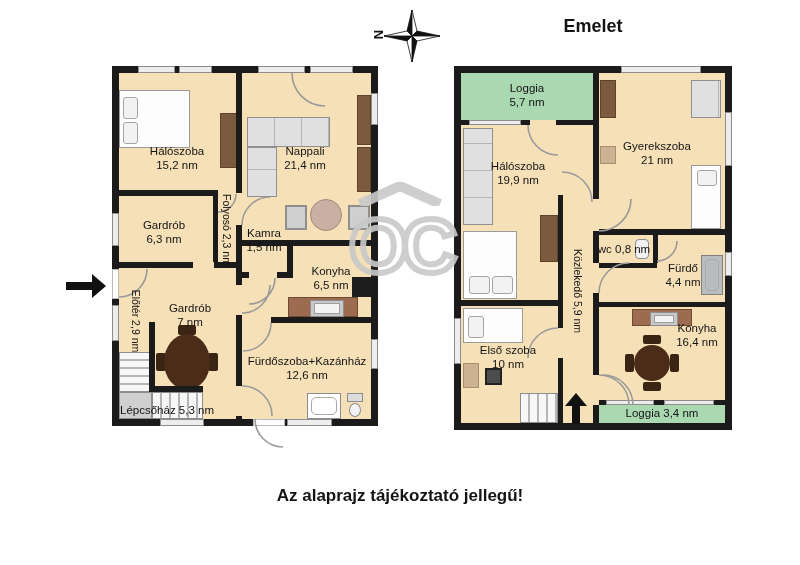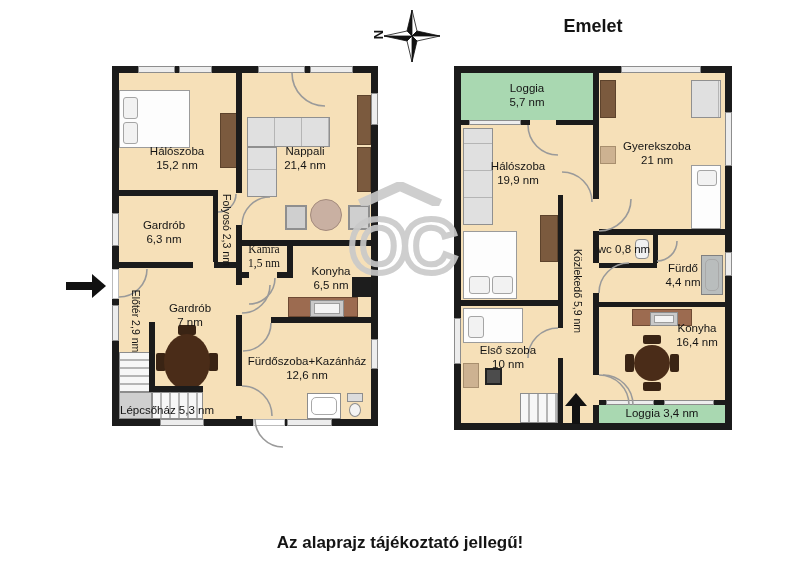--- a/index.html
+++ b/index.html
@@ -1,20 +1,20 @@
 <!DOCTYPE html>
 <html><head>
 <meta charset="utf-8">
 <style>
   html,body{margin:0;padding:0;background:#fff;}
   #stage{position:relative;width:800px;height:565px;background:#fff;overflow:hidden;
          font-family:"Liberation Sans",sans-serif;color:#141414;}
   .title{position:absolute;text-align:center;font-size:18px;font-weight:bold;z-index:35;}
   .footer{position:absolute;left:0;top:486px;width:800px;text-align:center;
-          font-size:17px;font-weight:bold;z-index:35;margin-top:47px;}
+          font-size:17px;font-weight:bold;z-index:35;}
   .plan{position:absolute;background:#f6e0b8;border:7px solid #1b1b1b;box-sizing:border-box;z-index:1;}
   .loggia{position:absolute;background:#a9d8b1;z-index:1;}
   .wall{position:absolute;background:#1b1b1b;z-index:10;}
   .gap{position:absolute;background:#f6e0b8;z-index:12;}
   .win{position:absolute;background:#ededed;border:1px solid #8d8d8d;box-sizing:border-box;z-index:12;}
   .door-out{position:absolute;background:#ffffff;border:1px solid #bbb;box-sizing:border-box;z-index:12;}
   .furn{position:absolute;box-sizing:border-box;z-index:3;}
   .arcs{position:absolute;left:0;top:0;overflow:visible;z-index:20;pointer-events:none;}
   .arcs path{stroke:#9a9a9a;stroke-width:1.6;fill:none;}
   .rlabel{position:absolute;transform:translate(-50%,-50%);display:flex;flex-direction:column;
@@ -170,21 +170,21 @@
       <span>Nappali</span>
       <span>21,4 nm</span>
     </div>
     <div class="rlabel" style="left:45px;top:160px;">
       <span>Gardrób</span>
       <span>6,3 nm</span>
     </div>
     <div class="rlabel vert" style="left:108px;top:157px;">
       <span>Folyosó 2,3 nm</span>
     </div>
-    <div class="rlabel" style="left:145px;top:184px;font-family:Liberation Serif, serif;">
+    <div class="rlabel" style="left:145px;top:168px;">
       <span>Kamra</span>
       <span>1,5 nm</span>
     </div>
     <div class="rlabel" style="left:212px;top:206px;">
       <span>Konyha</span>
       <span>6,5 nm</span>
     </div>
     <div class="rlabel vert" style="left:17px;top:248px;">
       <span>Előtér 2,9 nm</span>
     </div>

